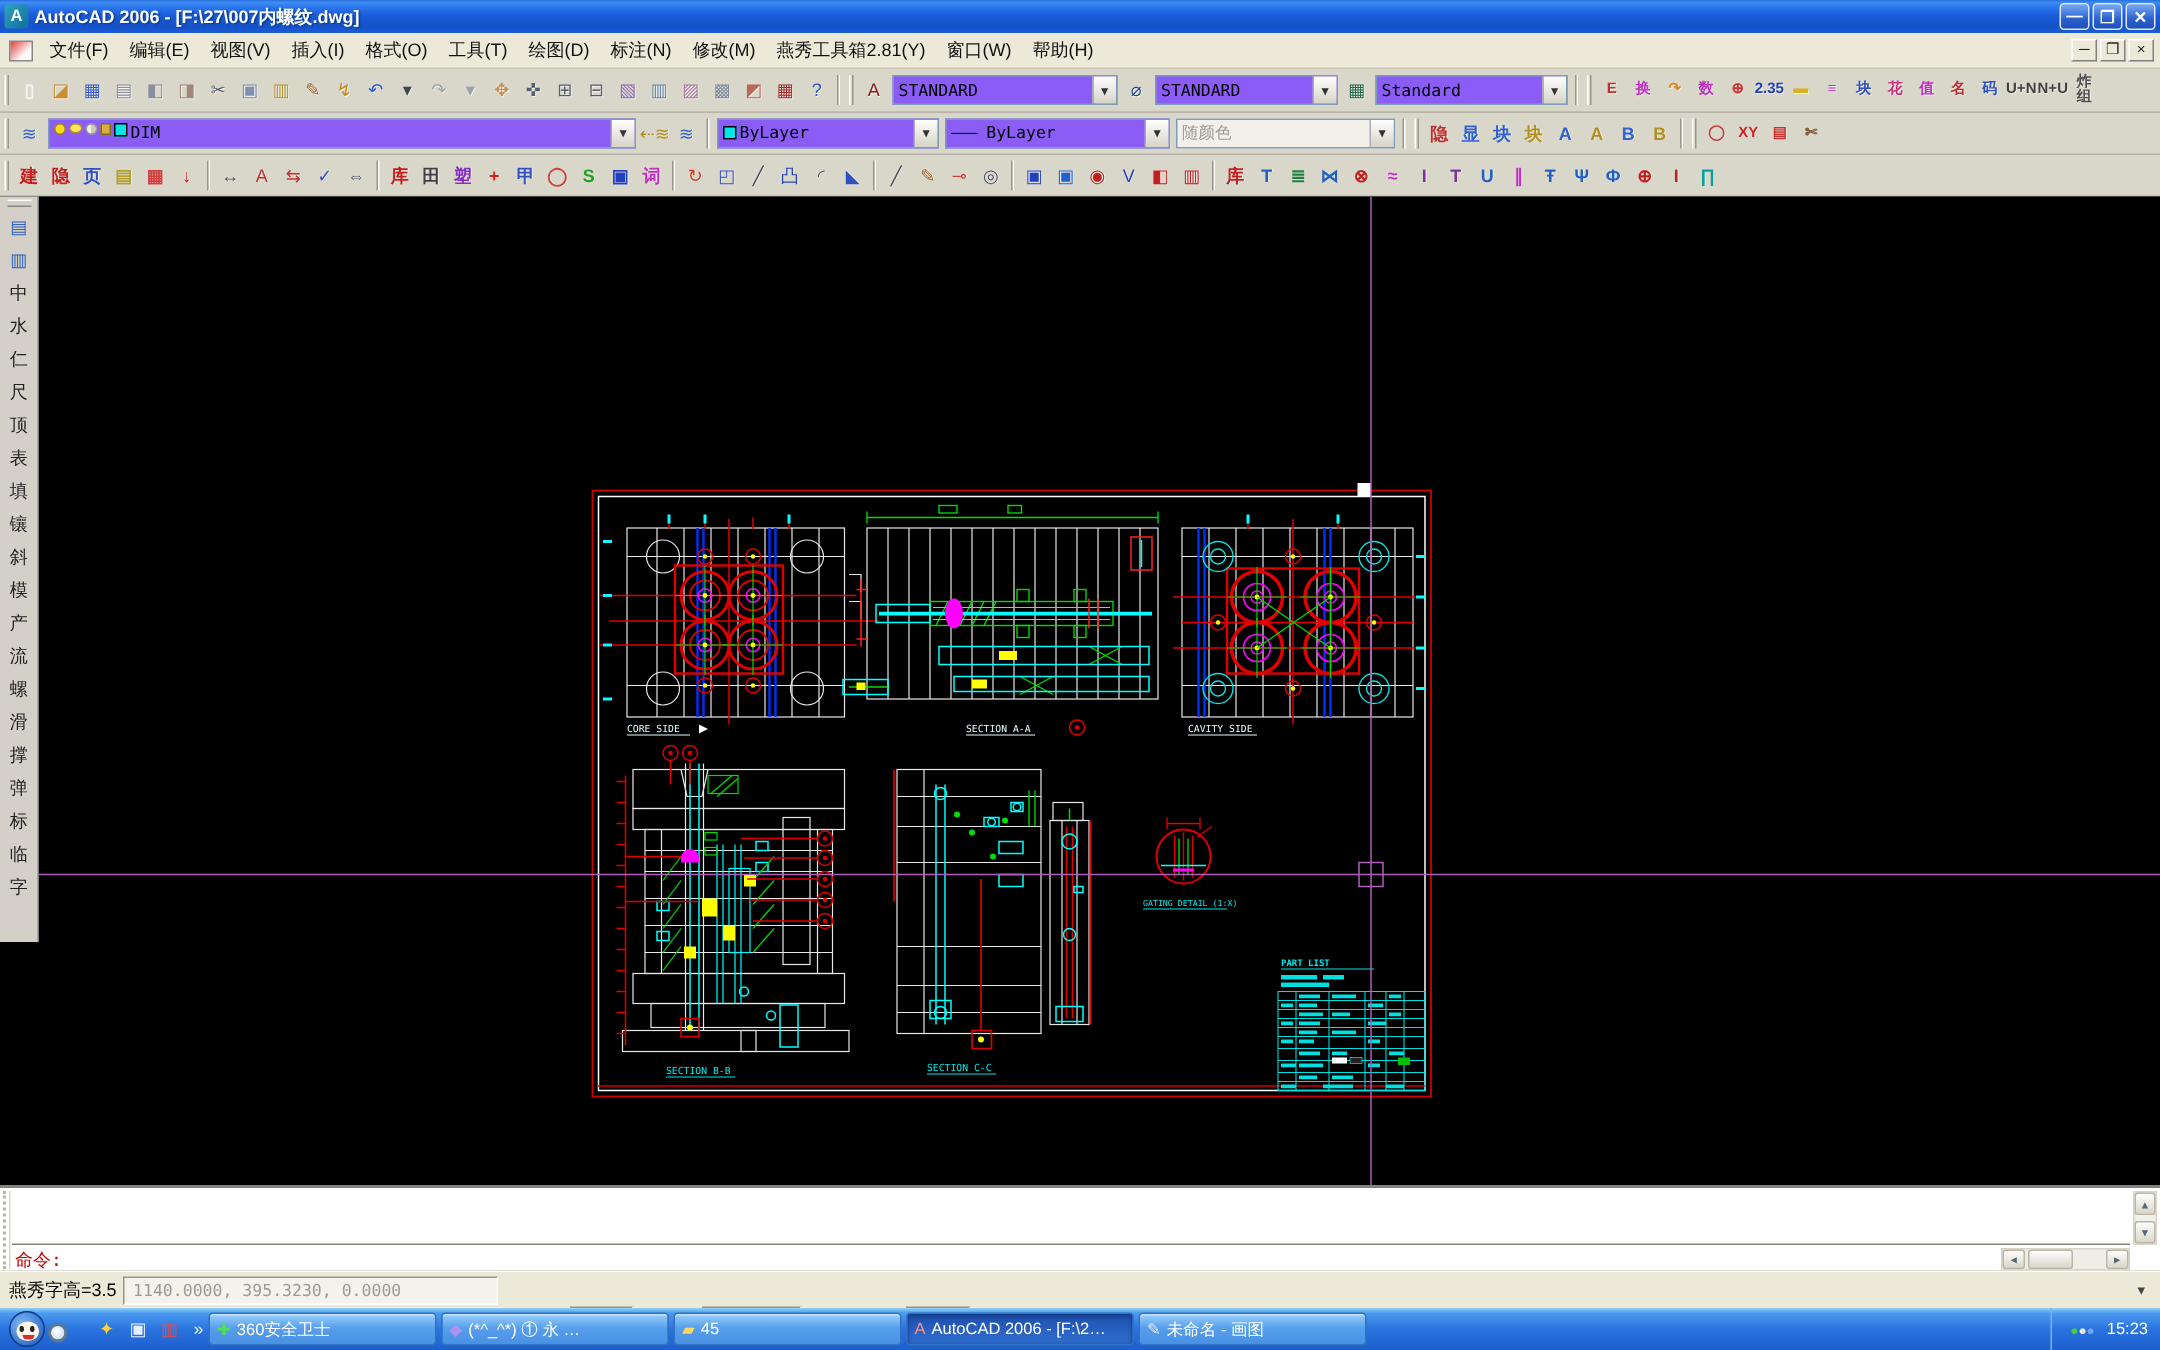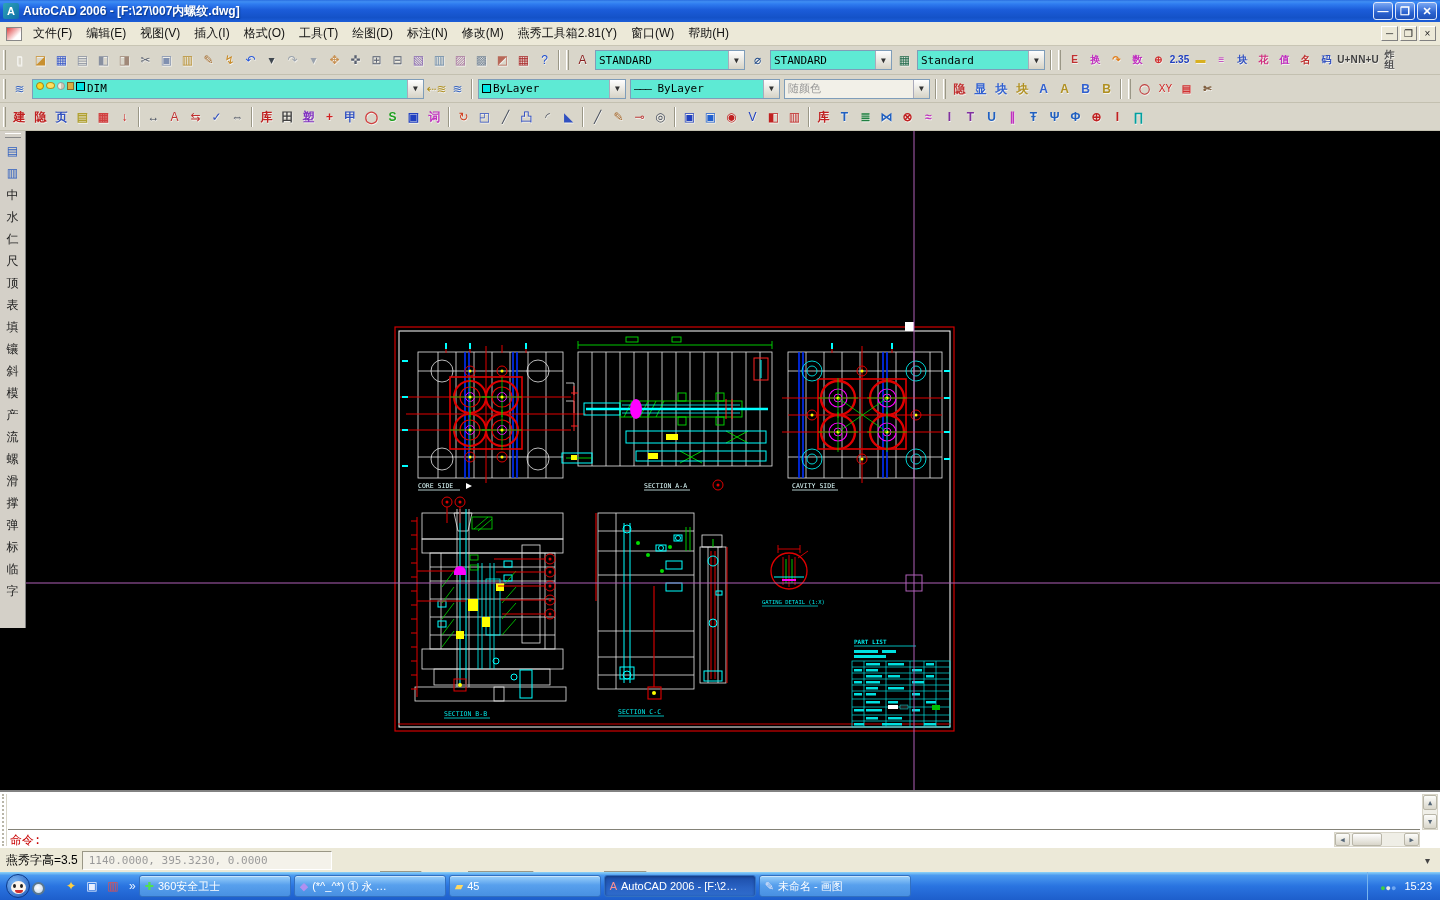--- a/index.html
+++ b/index.html
@@ -33,21 +33,21 @@
   
   .tbrow { background:#d9d6ca; display:flex; align-items:center; border-bottom:1px solid #c3c0b0; }
   .tbrow.r1 { height:29px; } .tbrow.r2 { height:28px; } .tbrow.r3 { height:28px; }
   .grip { width:3px; height:20px; margin:0 3px; border-left:1px solid #fff; border-right:1px solid #9a9786; }
   .tsep { width:2px; height:20px; margin:0 3px; border-left:1px solid #9a9786; border-right:1px solid #fff; }
   .tbl { display:flex; align-items:center; }
   .tbtn { width:21px; height:21px; background:transparent; border:1px solid transparent;
     display:flex; align-items:center; justify-content:center; font-size:12px; padding:0; }
   .tbtn i { font-style:normal; font-size:12px; line-height:1; text-shadow:0.5px 0.5px 0 rgba(255,255,255,.7); }
   .tbtn.small-txt i { font-size:7px; font-weight:bold; }
-  .combo { display:flex; align-items:center; height:20px; background:#5eead4;
+  .combo { display:flex; align-items:center; height:20px; background:#8b5cf6;
     border:1px solid #7f9db9; font-family:"DejaVu Sans Mono", monospace; font-size:11px; margin:0 2px; }
   .combo .cval { flex:1; padding:0 3px; white-space:nowrap; overflow:hidden; color:#000; }
   .combo .carr { width:16px; height:18px; background:linear-gradient(180deg,#fefefe,#d6d3c6);
     border-left:1px solid #aab; font-size:8px; display:flex; align-items:center; justify-content:center; color:#333; }
   .combo.disabled { background:#f2f0e8; } .combo.disabled .cval { color:#9a9a9a; }
   .mini { display:inline-block; margin-right:2px; }
   .mini.bulb { width:8px; height:8px; border-radius:50%; background:#ffd820; border:1px solid #998020; }
   .mini.sun  { width:9px; height:7px; border-radius:50%; background:#ffe060; border:1px solid #b09020; }
   .mini.half { width:8px; height:8px; border-radius:50%; background:linear-gradient(90deg,#f2f0e0 50%,#cfcab2 50%); border:1px solid #999; }
   .mini.lock { width:7px; height:8px; background:#d8b040; border:1px solid #86682a; }
@@ -371,21 +371,21 @@
         <i style="font-weight: bold; color: rgb(176, 144, 32);">B</i>
       </button>
   </span>
   <span class="tsep"></span>
   <span class="grip"></span>
   <span class="tbl">
     <button class="tbtn small-txt">
         <i style="font-size: 10px; font-weight: bold; color: rgb(192, 64, 64);">◯</i>
       </button>
       <button class="tbtn small-txt">
-        <i style="font-size: 10px; font-weight: normal; color: rgb(208, 32, 32);">XY</i>
+        <i style="font-size: 10px; font-weight: bold; color: rgb(208, 32, 32);">XY</i>
       </button>
       <button class="tbtn small-txt">
         <i style="font-size: 10px; font-weight: bold; color: rgb(208, 48, 48);">▤</i>
       </button>
       <button class="tbtn small-txt">
         <i style="font-size: 10px; font-weight: bold; color: rgb(128, 96, 64);">✄</i>
       </button>
   </span>
 </div>
 

